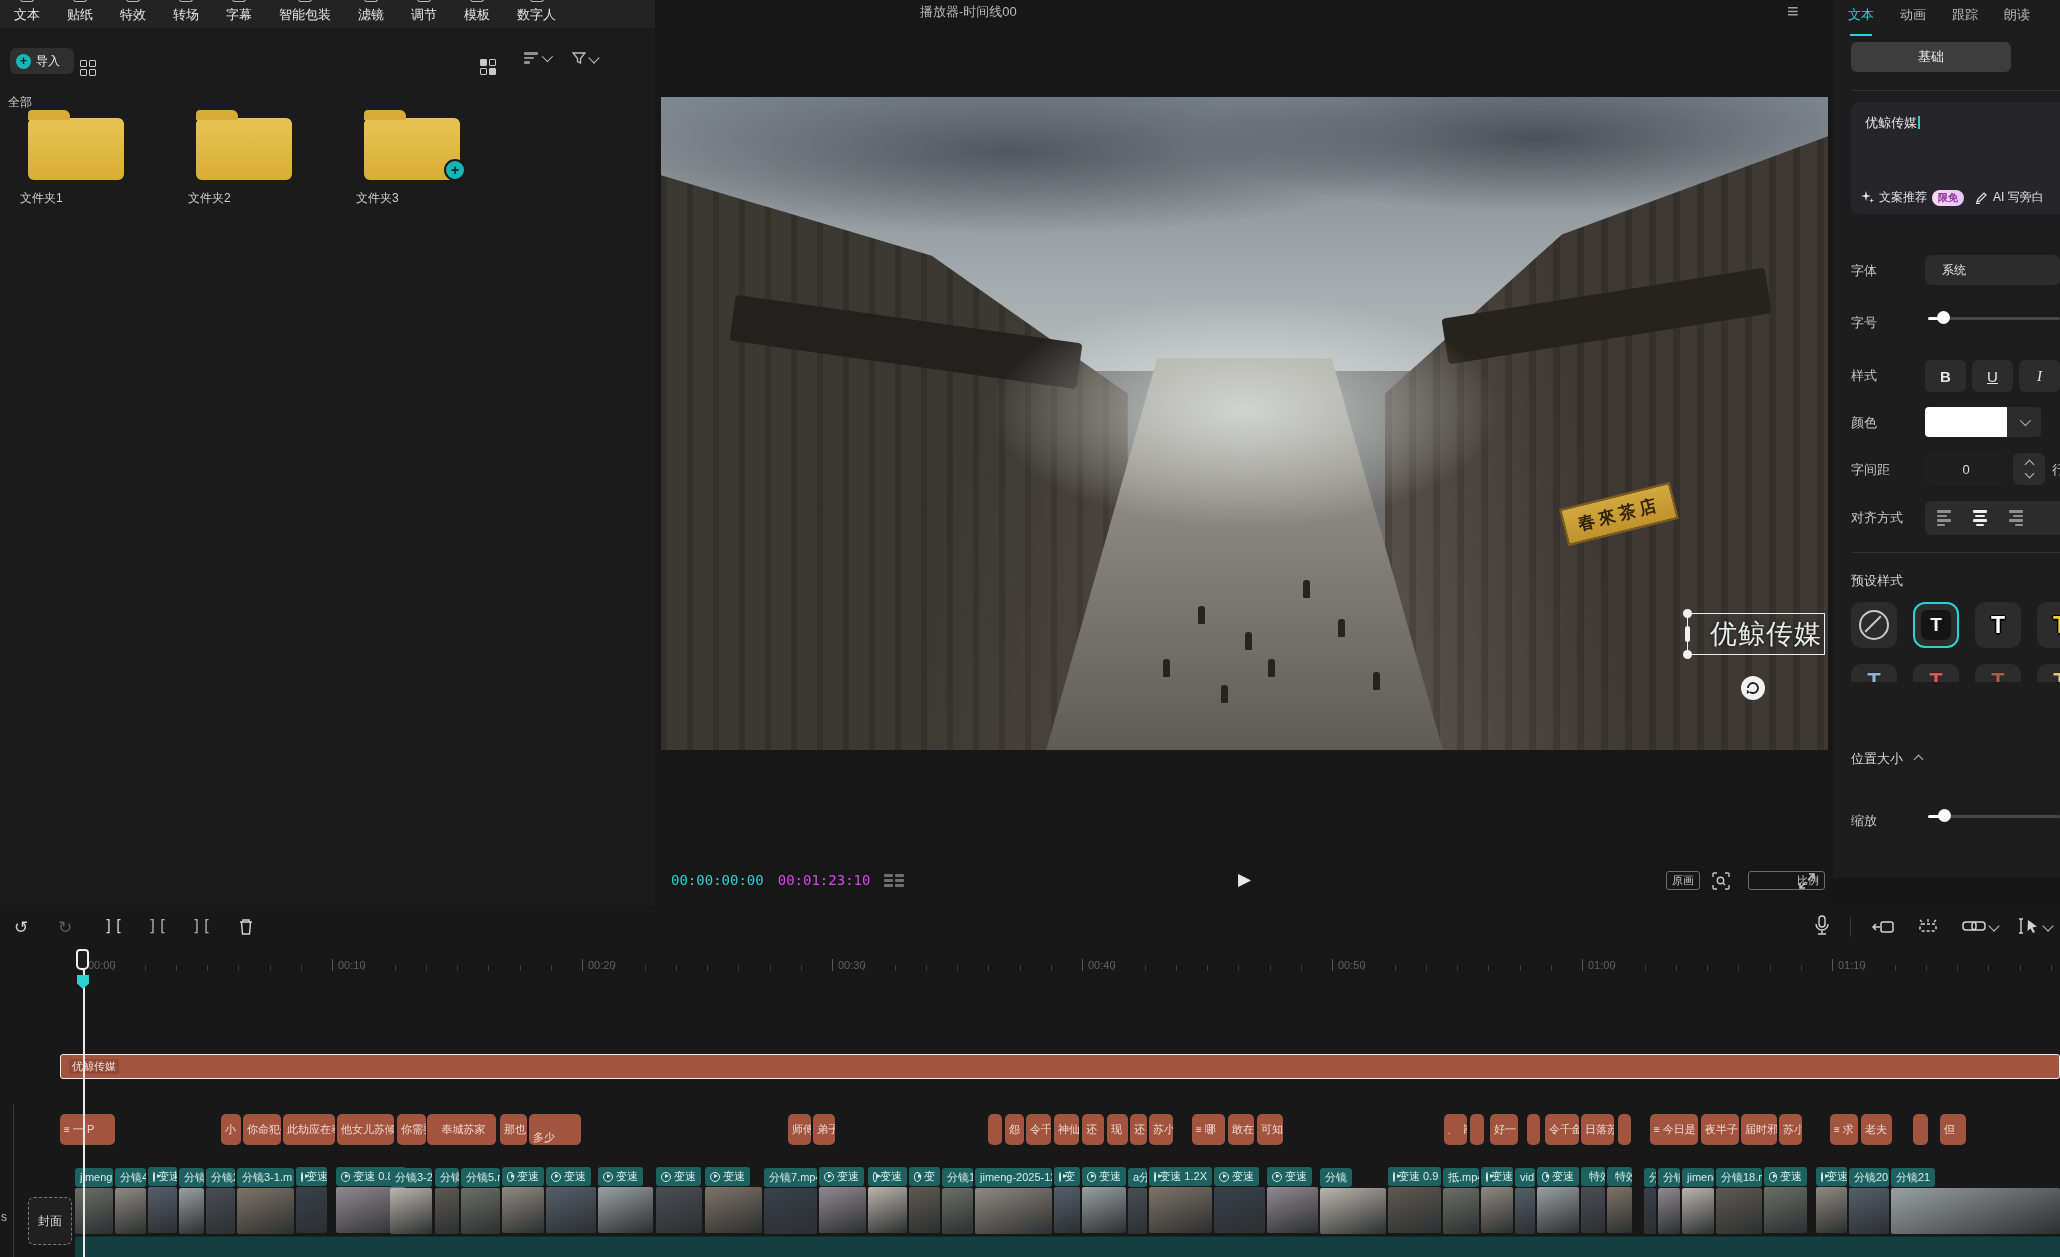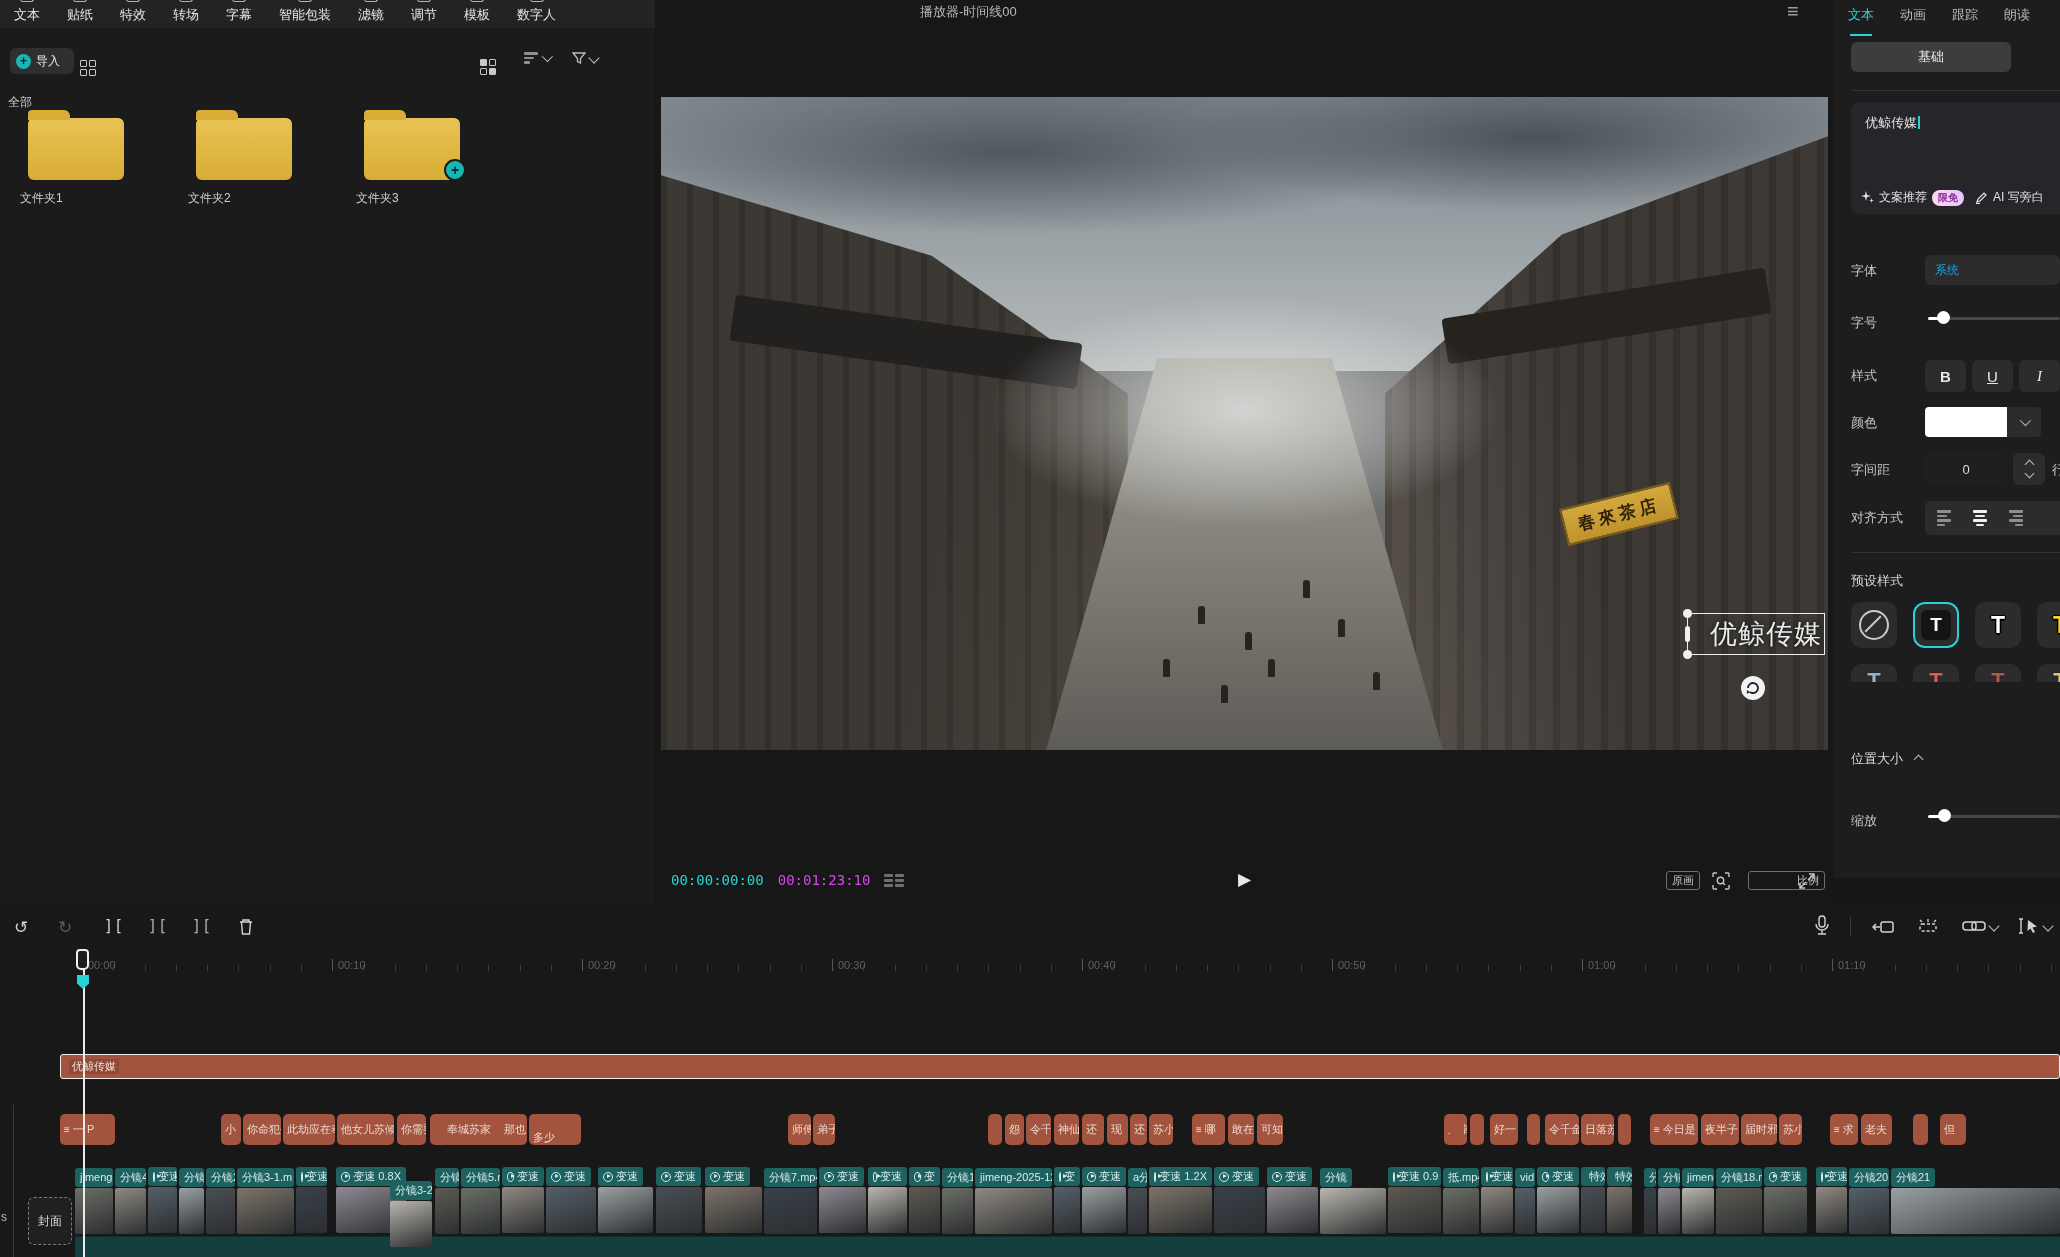--- a/index.html
+++ b/index.html
@@ -65,21 +65,21 @@
   .rtab.active::after{content:"";position:absolute;left:2px;right:2px;bottom:-6px;height:2px;background:#29d3d3;}
   #baseTab{left:18px;top:42px;width:160px;height:30px;background:#3d3d3d;border-radius:6px;color:#eee;font-size:13px;display:flex;align-items:center;justify-content:center;}
   .hr{position:absolute;left:18px;width:220px;height:1px;background:#313131;}
   #textbox{left:18px;top:102px;width:220px;height:112px;background:#26262a;border-radius:8px;}
   #textbox .val{position:absolute;left:14px;top:12px;font-size:13px;color:#e4e4e4;}
   #textbox .caret{display:inline-block;width:2px;height:13px;background:#29d3d3;vertical-align:-2px;margin-left:1px;}
   #tbfooter{position:absolute;left:10px;bottom:8px;display:flex;align-items:center;gap:5px;white-space:nowrap;}
   #tbfooter .t{font-size:12px;color:#e2e2e2;}
   .pinkbadge{background:linear-gradient(90deg,#ffd7ee,#e8c4ff);color:#8a2e9a;font-size:10px;font-weight:bold;border-radius:8px;padding:1px 6px;}
   .rowlabel{position:absolute;left:18px;font-size:13px;color:#c6c6c6;}
-  .selbox{position:absolute;left:92px;width:135px;height:30px;background:#2c2c2d;border-radius:6px;font-size:12px;color:#0ea5e9;display:flex;align-items:center;padding-left:10px;box-sizing:border-box;}
+  .selbox{position:absolute;left:92px;width:135px;height:30px;background:#2c2c2d;border-radius:6px;font-size:12px;color:#e5e5e5;display:flex;align-items:center;padding-left:17px;box-sizing:border-box;}
   .slider{position:absolute;left:95px;width:132px;height:14px;}
   .slider .track{position:absolute;left:0;top:6px;width:100%;height:3px;background:#474747;border-radius:2px;}
   .slider .fill{position:absolute;left:0;top:6px;height:3px;background:#fff;border-radius:2px;}
   .slider .knob{position:absolute;top:0px;width:13px;height:13px;border-radius:50%;background:#fff;}
   .stylebtn{position:absolute;width:41px;height:32px;background:#2c2c2d;border-radius:6px;color:#e8e8e8;font-size:15px;display:flex;align-items:center;justify-content:center;}
   .swatch{position:absolute;left:92px;width:82px;height:30px;background:#fff;border-radius:4px 0 0 4px;}
   .swatchdrop{position:absolute;left:174px;width:34px;height:30px;background:#2c2c2d;border-radius:0 4px 4px 0;}
   .chev{display:inline-block;width:7px;height:7px;border-right:1.6px solid #bdbdbd;border-bottom:1.6px solid #bdbdbd;transform:rotate(45deg);}
   .valbox{position:absolute;left:92px;width:82px;height:32px;background:#1f1f20;border-radius:6px;color:#ddd;font-size:13px;display:flex;align-items:center;justify-content:center;}
   .stepper{position:absolute;left:180px;width:32px;height:32px;background:#2c2c2d;border-radius:6px;display:flex;flex-direction:column;align-items:center;justify-content:center;gap:2px;}
@@ -493,21 +493,21 @@
       </div>
       <div class="subclip" style="left: 337px; width: 57px;">
         <span>他女儿苏倾城</span>
       </div>
       <div class="subclip" style="left: 397px; width: 29px;">
         <span>你需要</span>
       </div>
       <div class="subclip" style="left: 430px; width: 20px;">
         <span></span>
       </div>
-      <div class="subclip" style="left: 443px; width: 69px;">
+      <div class="subclip" style="left: 427px; width: 69px; justify-content: center;">
         <span>奉城苏家</span>
       </div>
       <div class="subclip" style="left: 500px; width: 27px;">
         <span>那也</span>
       </div>
       <div class="subclip" style="left: 529px; width: 52px; align-items: flex-end;">
         <span>多少</span>
       </div>
       <div class="subclip" style="left: 788px; width: 23px;">
         <span>师傅</span>
@@ -622,21 +622,21 @@
           <span>分镜3-1.m</span>
         </div><div class="vthumb" style="background: linear-gradient(160deg, rgb(125, 116, 104), rgb(44, 46, 48));"></div></div>
       <div class="vclip" style="left: 296px; width: 31px;"><div class="vlabel">
           <span class="spdic"></span>
           <span>变速</span>
         </div><div class="vthumb" style="background: linear-gradient(160deg, rgb(57, 65, 74), rgb(44, 46, 48));"></div></div>
       <div class="vclip" style="left: 336px; width: 70px;"><div class="vlabel">
           <span class="spdic"></span>
           <span>变速 0.8X</span>
         </div><div class="vthumb" style="background: linear-gradient(160deg, rgb(143, 138, 146), rgb(44, 46, 48));"></div></div>
-      <div class="vclip" style="left: 390px; width: 42px; margin-top: 13px;"><div class="vlabel">
+      <div class="vclip" style="left: 390px; width: 42px;"><div class="vlabel">
           <span>分镜3-2</span>
         </div><div class="vthumb" style="background: linear-gradient(160deg, rgb(185, 182, 174), rgb(44, 46, 48));"></div></div>
       <div class="vclip" style="left: 435px; width: 24px;"><div class="vlabel">
           <span>分镜</span>
         </div><div class="vthumb" style="background: linear-gradient(160deg, rgb(93, 90, 82), rgb(44, 46, 48));"></div></div>
       <div class="vclip" style="left: 461px; width: 39px;"><div class="vlabel">
           <span>分镜5.m</span>
         </div><div class="vthumb" style="background: linear-gradient(160deg, rgb(107, 111, 102), rgb(44, 46, 48));"></div></div>
       <div class="vclip" style="left: 502px; width: 42px;"><div class="vlabel">
           <span class="spdic"></span>

